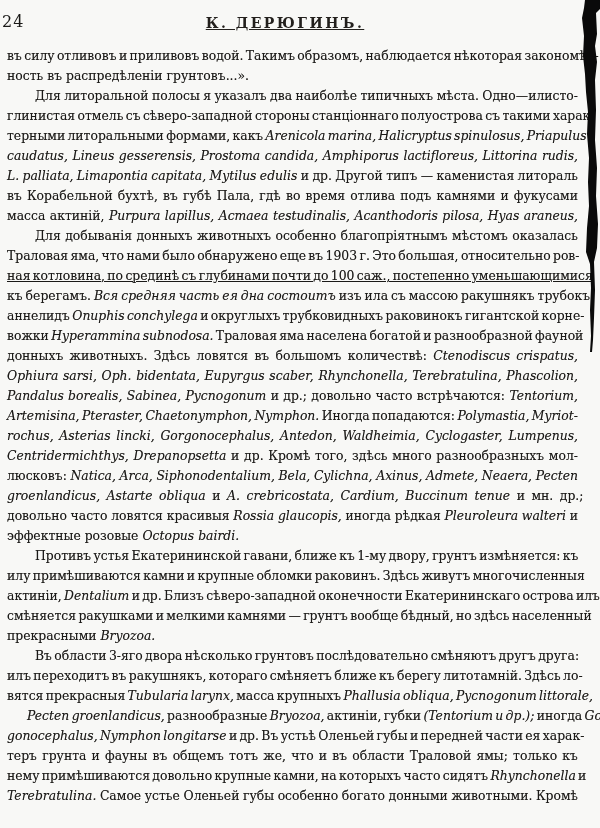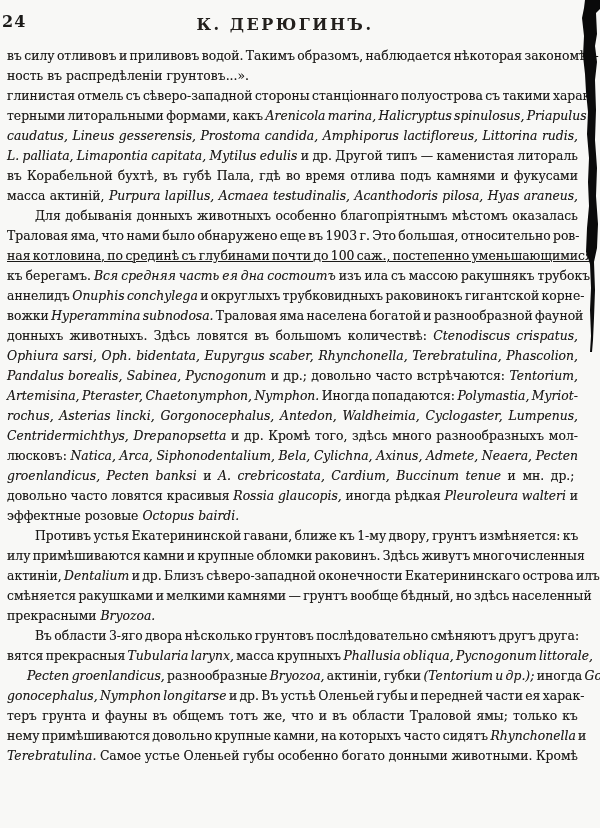--- a/index.html
+++ b/index.html
@@ -7,26 +7,27 @@
     width:600px;height:828px;position:relative;overflow:hidden;
     background:#f8f8f6;
     font-family:"DejaVu Serif","Liberation Serif",serif;
     color:#1b1a18;
   }
   .running-head{
     position:absolute;top:12px;left:0;width:600px;height:22px;
   }
   .page-num{
     position:absolute;left:2px;top:0;
-    font-size:16px;font-weight:bold;letter-spacing:1px;
+    font-size:16px;font-weight:normal;letter-spacing:1px;
   }
   .head-title{
     position:absolute;left:0;right:30px;top:3px;text-align:center;
-    font-size:16px;font-weight:bold;letter-spacing:2.5px;
+    font-size:14px;font-weight:bold;letter-spacing:2.5px;
     color:#23201d;
+    text-decoration:underline;
   }
   #text-block{
     position:absolute;left:7px;top:46px;width:571px;
   }
   .line{
     height:20px;line-height:20px;font-size:12.4px;
     white-space:nowrap;overflow:visible;
     text-shadow:0 0 0.4px rgba(30,25,20,0.45);
   }
   .line.ind{padding-left:28px;}
@@ -39,48 +40,50 @@
 <body>
 
 <div class="running-head">
   <span class="page-num">24</span>
   <span class="head-title">К. ДЕРЮГИНЪ.</span>
 </div>
 
 <div id="text-block">
     <div class="line" style="word-spacing: -1.6px;"><span>въ силу отливовъ и приливовъ водой. Такимъ образомъ, наблюдается нѣкоторая закономѣр-</span></div>
     <div class="line para-end" style="word-spacing: 0px;"><span>ность въ распредѣленіи грунтовъ...».</span></div>
+    <div class="line ind" style="word-spacing: -0.536458px;"><span>Для литоральной полосы я указалъ два наиболѣе типичныхъ мѣста. Одно—илисто-</span></div>
     <div class="line" style="word-spacing: -1.6px;"><span>глинистая отмель съ сѣверо-западной стороны станціоннаго полуострова съ такими харак-</span></div>
     <div class="line" style="word-spacing: -1.6px;"><span>терными литоральными формами, какъ </span><span class="it">Arenicola marina, Halicryptus spinulosus, Priapulus</span></div>
     <div class="line" style="word-spacing: 0.599609px;"><span class="it">caudatus, Lineus gesserensis, Prostoma candida, Amphiporus lactifloreus, Littorina rudis,</span></div>
     <div class="line" style="word-spacing: -0.552083px;"><span class="it">L. palliata, Limapontia capitata, Mytilus edulis</span><span> и др. Другой типъ — каменистая литораль</span></div>
     <div class="line" style="word-spacing: 1.16947px;"><span>въ Корабельной бухтѣ, въ губѣ Пала, гдѣ во время отлива подъ камнями и фукусами</span></div>
     <div class="line" style="word-spacing: 0.517361px;"><span>масса актиній, </span><span class="it">Purpura lapillus, Acmaea testudinalis, Acanthodoris pilosa, Hyas araneus,</span></div>
     <div class="line ind" style="word-spacing: 0.464286px;"><span>Для добыванія донныхъ животныхъ особенно благопріятнымъ мѣстомъ оказалась</span></div>
     <div class="line" style="word-spacing: -1.6px;"><span>Траловая яма, что нами было обнаружено еще въ 1903 г. Это большая, относительно ров-</span></div>
     <div class="line" style="word-spacing: -1.6px; text-decoration: underline;"><span>ная котловина, по срединѣ съ глубинами почти до 100 саж., постепенно уменьшающимися</span></div>
     <div class="line" style="word-spacing: -0.965144px;"><span>къ берегамъ. </span><span class="it">Вся средняя часть ея дна состоитъ</span><span> изъ ила съ массою ракушнякъ трубокъ</span></div>
     <div class="line" style="word-spacing: -1.6px;"><span>аннелидъ </span><span class="it">Onuphis conchylega</span><span> и округлыхъ трубковидныхъ раковинокъ гигантской корне-</span></div>
     <div class="line" style="word-spacing: -1.6px;"><span>вожки </span><span class="it">Hyperammina subnodosa.</span><span> Траловая яма населена богатой и разнообразной фауной</span></div>
     <div class="line" style="word-spacing: 2.29102px;"><span>донныхъ животныхъ. Здѣсь ловятся въ большомъ количествѣ: </span><span class="it">Ctenodiscus crispatus,</span></div>
     <div class="line" style="word-spacing: 0.685547px;"><span class="it">Ophiura sarsi, Oph. bidentata, Eupyrgus scaber, Rhynchonella, Terebratulina, Phascolion,</span></div>
     <div class="line" style="word-spacing: 0.413194px;"><span class="it">Pandalus borealis, Sabinea, Pycnogonum</span><span> и др.; довольно часто встрѣчаются: </span><span class="it">Tentorium,</span></div>
     <div class="line" style="word-spacing: -1.5692px;"><span class="it">Artemisina, Pteraster, Chaetonymphon, Nymphon.</span><span> Иногда попадаются: </span><span class="it">Polymastia, Myriot-</span></div>
     <div class="line" style="word-spacing: 1.82812px;"><span class="it">rochus, Asterias lincki, Gorgonocephalus, Antedon, Waldheimia, Cyclogaster, Lumpenus,</span></div>
     <div class="line" style="word-spacing: 0.782986px;"><span class="it">Centridermichthys, Drepanopsetta</span><span> и др. Кромѣ того, здѣсь много разнообразныхъ мол-</span></div>
     <div class="line" style="word-spacing: -0.282986px;"><span>люсковъ: </span><span class="it">Natica, Arca, Siphonodentalium, Bela, Cylichna, Axinus, Admete, Neaera, Pecten</span></div>
-    <div class="line" style="word-spacing: 2.59943px;"><span class="it">groenlandicus, Pecten banksi</span><span> и </span><span class="it">A. crebricostata, Cardium, Buccinum tenue</span><span> и мн. др.;</span></div>
+    <div class="line" style="word-spacing: 2.59943px;"><span class="it">groenlandicus, Astarte obliqua</span><span> и </span><span class="it">A. crebricostata, Cardium, Buccinum tenue</span><span> и мн. др.;</span></div>
     <div class="line" style="word-spacing: -0.195312px;"><span>довольно часто ловятся красивыя </span><span class="it">Rossia glaucopis,</span><span> иногда рѣдкая </span><span class="it">Pleuroleura walteri</span><span> и</span></div>
     <div class="line para-end" style="word-spacing: 0px;"><span>эффектные розовые </span><span class="it">Octopus bairdi.</span></div>
     <div class="line ind" style="word-spacing: -1.6px;"><span>Противъ устья Екатерининской гавани, ближе къ 1-му двору, грунтъ измѣняется: къ</span></div>
     <div class="line" style="word-spacing: -1.6px;"><span>илу примѣшиваются камни и крупные обломки раковинъ. Здѣсь живутъ многочисленныя</span></div>
     <div class="line" style="word-spacing: -1.6px;"><span>актиніи, </span><span class="it">Dentalium</span><span> и др. Близъ сѣверо-западной оконечности Екатерининскаго острова илъ</span></div>
     <div class="line" style="word-spacing: -1.6px;"><span>смѣняется ракушками и мелкими камнями — грунтъ вообще бѣдный, но здѣсь населенный</span></div>
     <div class="line para-end" style="word-spacing: 0px;"><span>прекрасными </span><span class="it">Bryozoa.</span></div>
     <div class="line ind" style="word-spacing: -1.6px;"><span>Въ области 3-яго двора нѣсколько грунтовъ послѣдовательно смѣняютъ другъ друга:</span></div>
+    <div class="line" style="word-spacing: -1.6px;"><span>илъ переходитъ въ ракушнякъ, котораго смѣняетъ ближе къ берегу литотамній. Здѣсь ло-</span></div>
     <div class="line" style="word-spacing: -1.6px;"><span>вятся прекрасныя </span><span class="it">Tubularia larynx,</span><span> масса крупныхъ </span><span class="it">Phallusia obliqua, Pycnogonum littorale,</span></div>
     <div class="line" style="word-spacing: -1.6px; margin-left: 20px;"><span class="it">Pecten groenlandicus,</span><span> разнообразные </span><span class="it">Bryozoa,</span><span> актиніи, губки </span><span class="it">(Tentorium и др.);</span><span> иногда </span><span class="it">Gor-</span></div>
     <div class="line" style="word-spacing: -1.6px;"><span class="it">gonocephalus, Nymphon longitarse</span><span> и др. Въ устьѣ Оленьей губы и передней части ея харак-</span></div>
     <div class="line" style="word-spacing: 1.22292px;"><span>теръ грунта и фауны въ общемъ тотъ же, что и въ области Траловой ямы; только къ</span></div>
     <div class="line" style="word-spacing: -1.6px;"><span>нему примѣшиваются довольно крупные камни, на которыхъ часто сидятъ </span><span class="it">Rhynchonella</span><span> и</span></div>
     <div class="line" style="word-spacing: -0.378472px;"><span class="it">Terebratulina.</span><span> Самое устье Оленьей губы особенно богато донными животными. Кромѣ</span></div>
   </div>
 
 <svg class="scan-edge" width="30" height="360" viewBox="0 0 30 360">
   <polygon fill="#0a0a0a" points="

